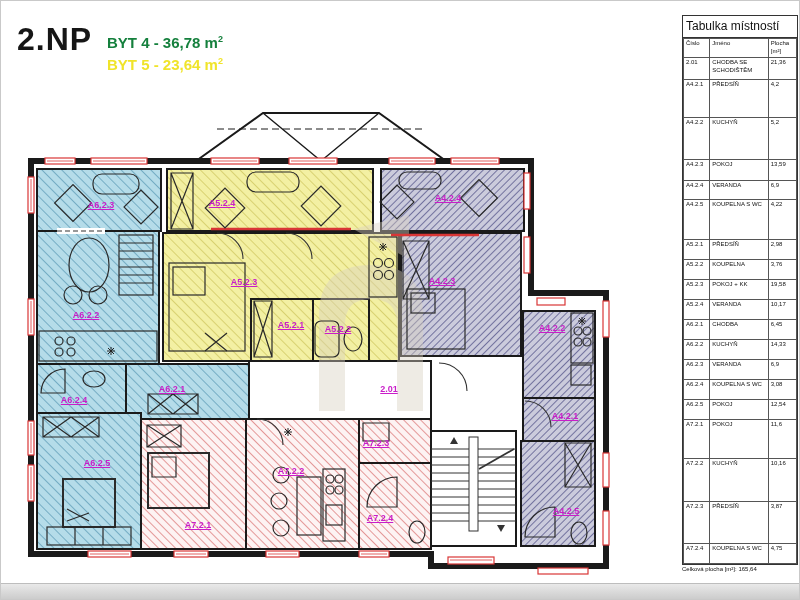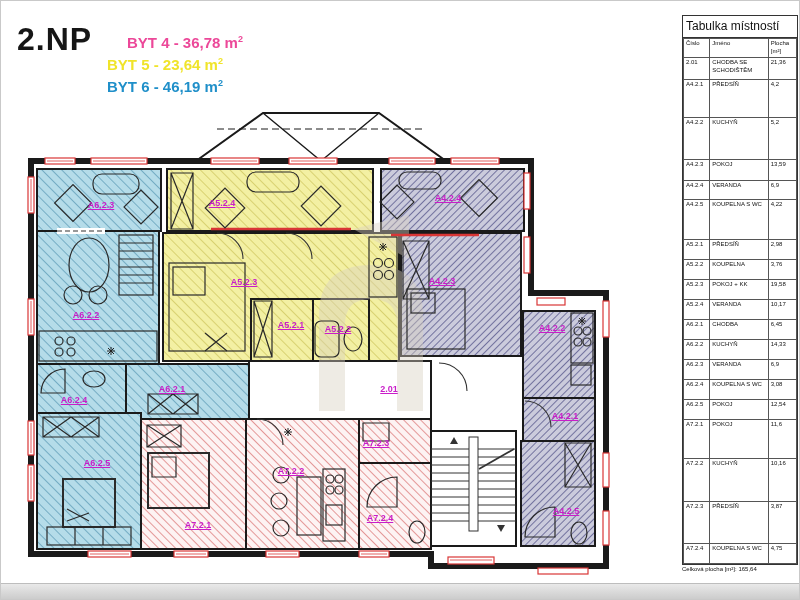--- a/index.html
+++ b/index.html
@@ -38,23 +38,22 @@
     position:absolute;left:0;right:0;bottom:0;height:15px;
     background:linear-gradient(#e9e9e9,#cccccc);border-top:1px solid #bdbdbd;
   }
 </style>
 </head>
 <body>
 
 <div class="page-title">2.NP</div>
 
 <div class="legend">
-  <div class="legend-item" style="color: #ec4899; margin-left: 20px;"><span>BYT 4 - 36,78 m</span><sup>2</sup></div>
+  <div class="legend-item" style="color: #15803d;"><span>BYT 4 - 36,78 m</span><sup>2</sup></div>
   <div class="legend-item" style="color: rgb(240, 228, 42);"><span>BYT 5 - 23,64 m</span><sup>2</sup></div>
-  <div class="legend-item" style="color: rgb(31, 143, 201);"><span>BYT 6 - 46,19 m</span><sup>2</sup></div>
 </div>
 
 <div class="plan">
 <svg width="680" height="600" viewBox="0 0 680 600">
   <defs>
     <pattern id="hByt6" width="7" height="7" patternUnits="userSpaceOnUse" patternTransform="rotate(-45)">
       <rect width="7" height="7" fill="#b5dce9"></rect>
           <line x1="0" y1="0" x2="0" y2="7" stroke="#3f87a6" stroke-width="1.1"></line>
     </pattern>
     <pattern id="hByt5" width="7" height="7" patternUnits="userSpaceOnUse" patternTransform="rotate(-45)">

